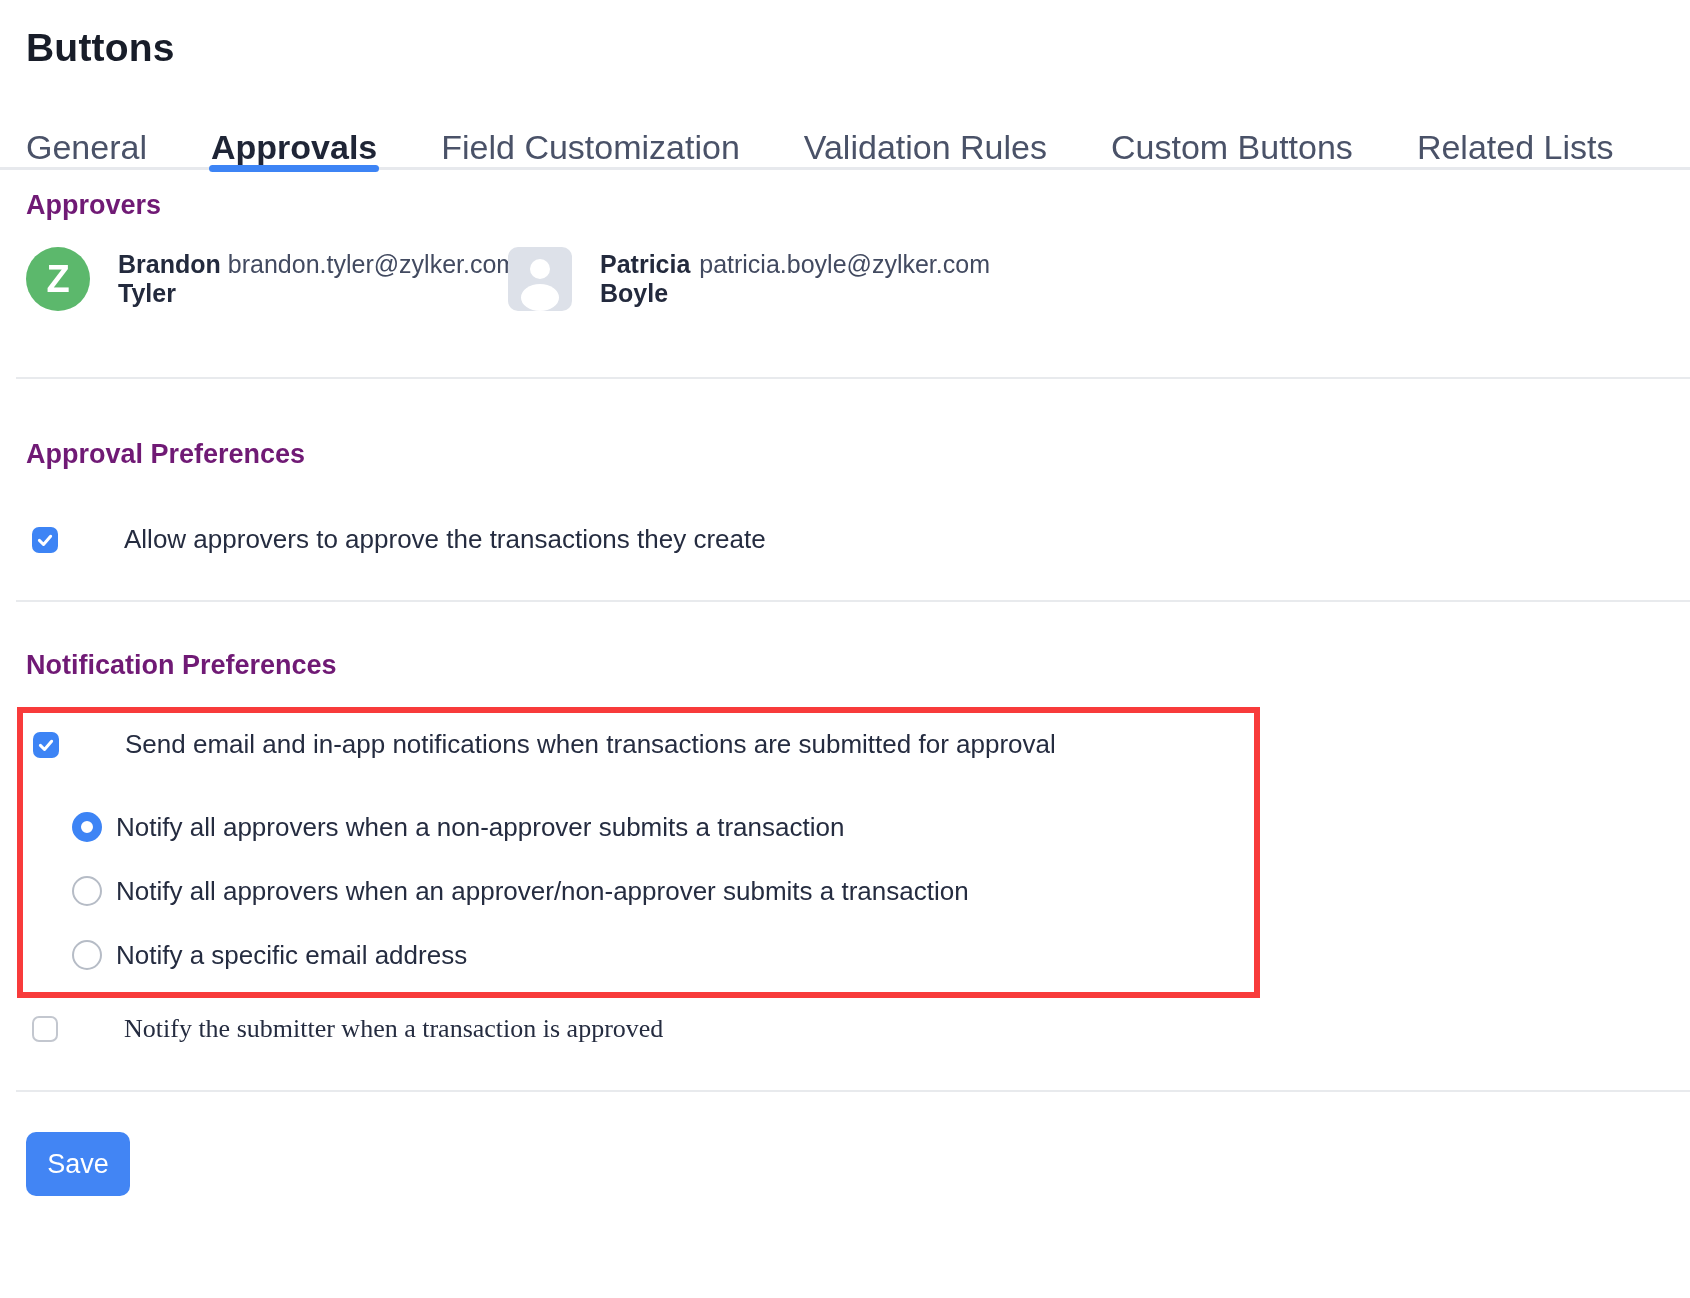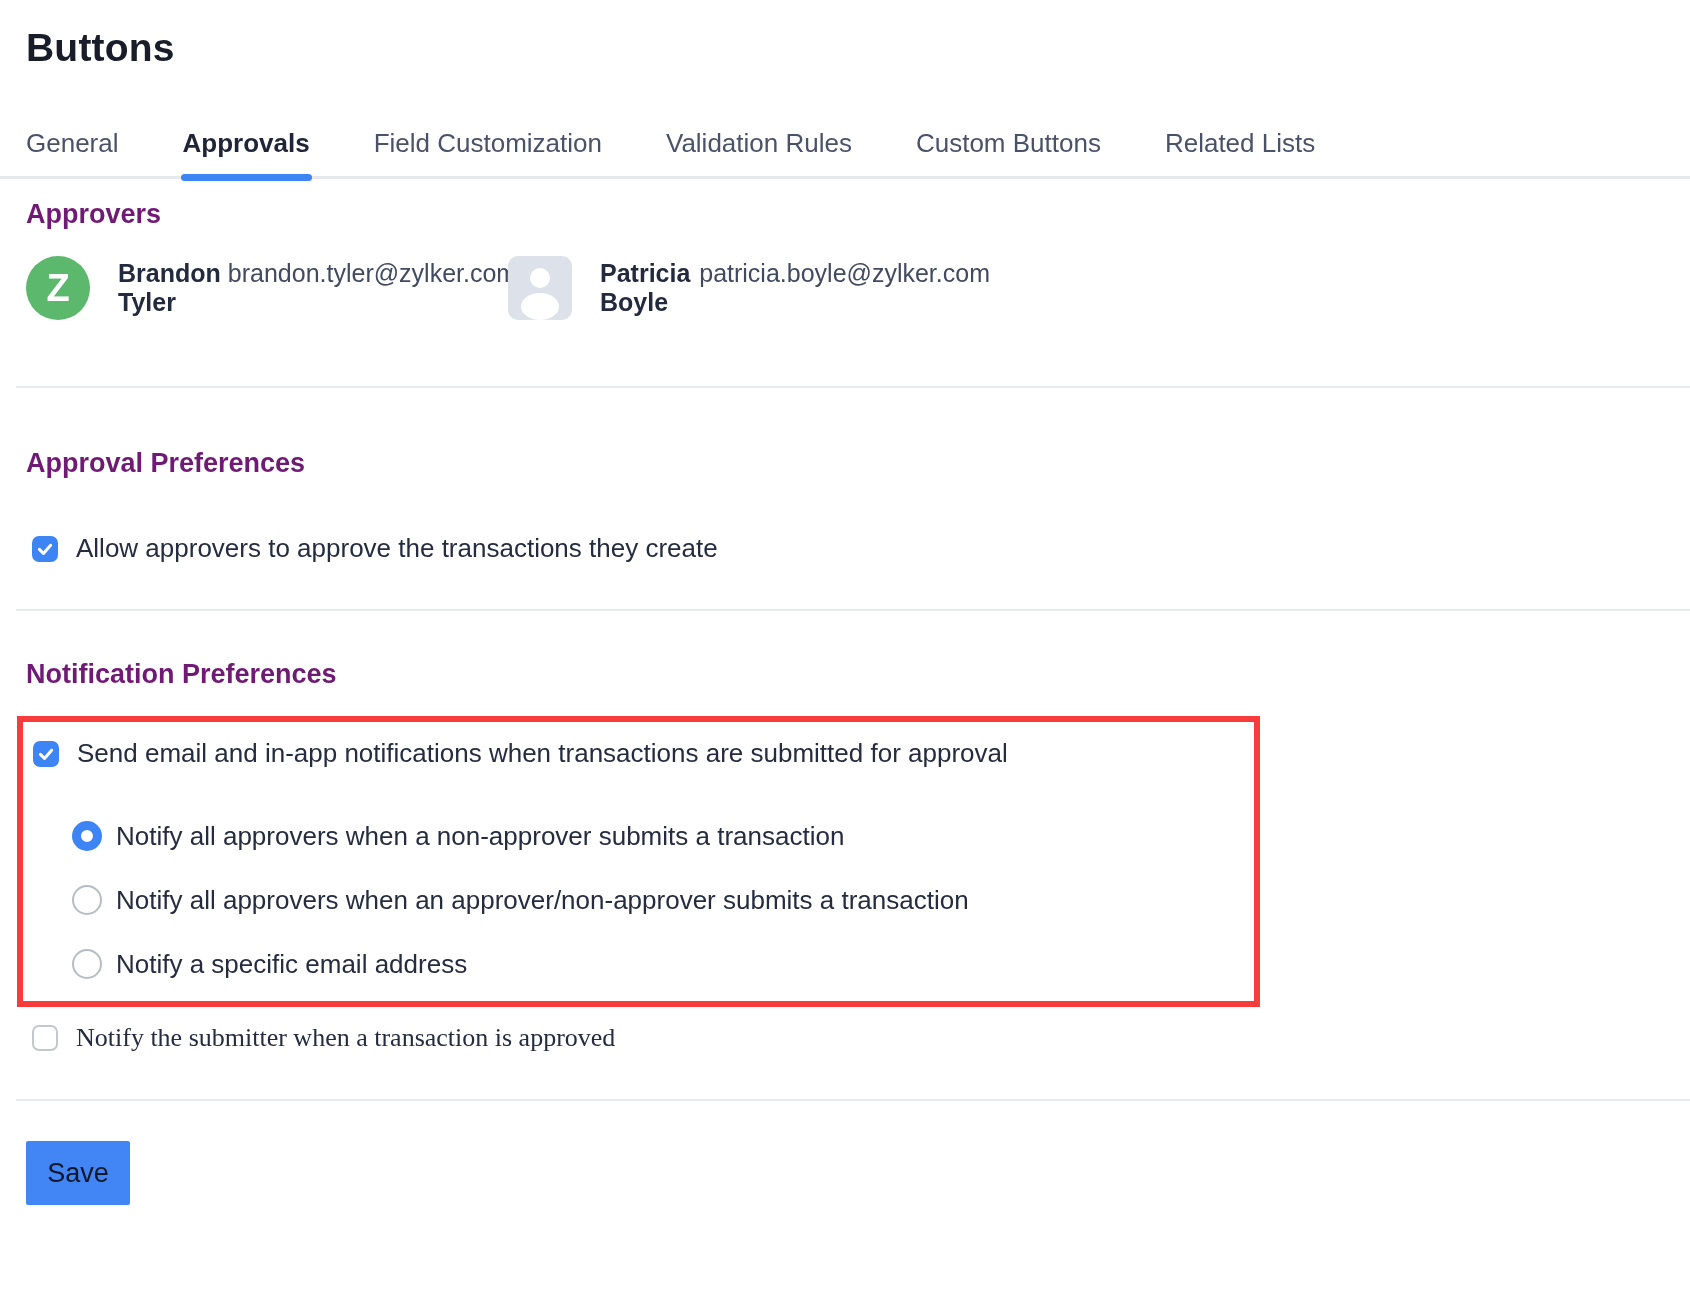--- a/index.html
+++ b/index.html
@@ -24,23 +24,22 @@
   
   .tabbar {
     margin-top: 58px;
     padding-left: 26px;
     display: flex;
     gap: 64px;
     border-bottom: 3px solid #e7e9ed;
   }
   .tab {
     position: relative;
-    font-size: 26px;
+    font-size: 34px;
     color: #4a5268;
-    padding-bottom: 17px;
     cursor: pointer;
     white-space: nowrap;
   }
   .tab.active { color: #1f2536; font-weight: 700; }
   .tab.active::after {
     content: "";
     position: absolute;
     left: -2px; right: -2px; bottom: -5px;
     height: 7px;
     border-radius: 6px;
@@ -105,20 +104,21 @@
   .divider-3 { margin-top: 46px; }
 
   .heading-approval-prefs { margin-top: 60px; }
   .heading-notification-prefs { margin-top: 48px; }
 
   
   .check-row {
     display: flex;
     align-items: center;
     margin-left: 32px;
+    gap: 48px;
   }
   .row-allow { margin-top: 54px; }
   .row-notify-submitter { margin-top: 16px; font-family: Liberation Serif, serif; }
 
   .checkbox {
     width: 26px; height: 26px;
     flex: 0 0 26px;
     border-radius: 7px;
     margin-right: 18px;
     display: flex; align-items: center; justify-content: center;
@@ -153,23 +153,23 @@
     cursor: pointer;
   }
   .radio.selected { border: 9px solid #3d84f5; }
   .radio.unselected { border: 2px solid #b6bcc6; }
 
   
   .save-button {
     margin: 40px 0 14px 26px;
     width: 104px; height: 64px;
     border: none;
-    border-radius: 2px;
+    border-radius: 10px;
     background: #4285f4;
-    color: #0f172a;
+    color: #ffffff;
     font-size: 27px;
     font-family: "Liberation Sans", sans-serif;
     cursor: pointer;
     display: flex; align-items: center; justify-content: center;
   }
 </style>
 </head>
 <body>
 
 <h1 class="page-title">Buttons</h1>

